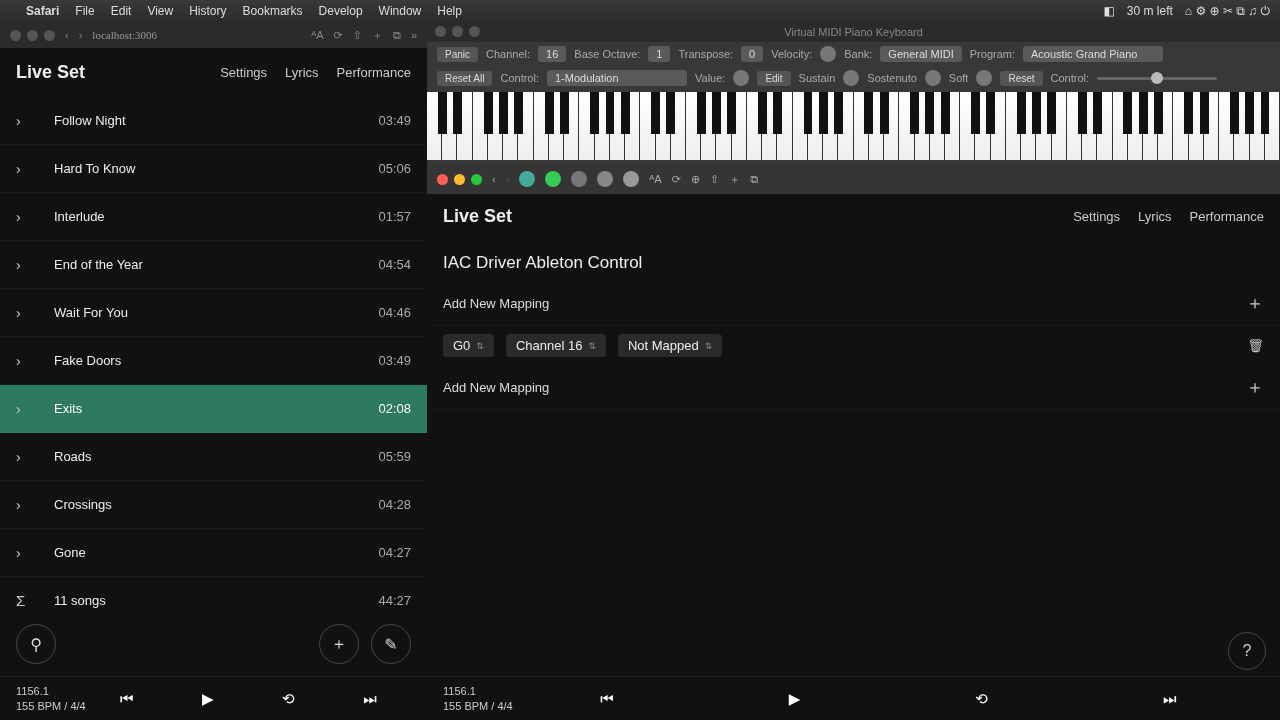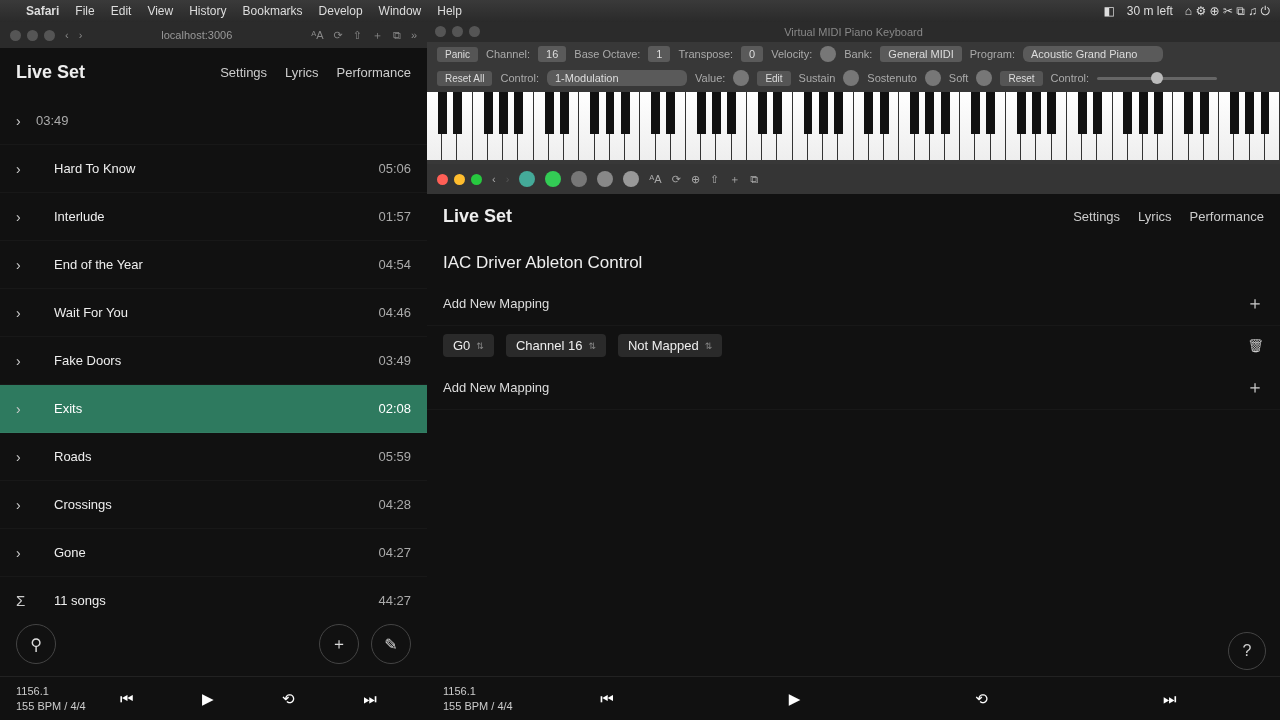--- a/index.html
+++ b/index.html
@@ -7,21 +7,21 @@
 
 
 .menubar { height: 22px; background: linear-gradient(#3a3a3a,#2a2a2a); display: flex; align-items: center; padding: 0 10px; color: #ddd; font-size: 12px; gap: 16px; }
 .menubar .right { margin-left: auto; display: flex; gap: 12px; align-items: center; }
 .apple-icon { font-size: 13px; }
 
 
 .left-toolbar { position: absolute; top: 22px; left: 0; width: 427px; height: 26px; background: #2b2b2b; display: flex; align-items: center; padding: 0 10px; gap: 10px; color: #888; font-size: 11px; }
 .traffic { display: flex; gap: 6px; }
 .traffic span { width: 11px; height: 11px; border-radius: 50%; background: #555; }
-.left-toolbar .addr { flex: 1; text-align: center; color: #999; }
+.left-toolbar .addr { flex: 1; color: #999; font-family: Liberation Serif, serif; }
 
 
 .left-app { position: absolute; top: 48px; left: 0; width: 427px; bottom: 0; background: #111; color: #eee; display: flex; flex-direction: column; }
 .app-header { display: flex; align-items: center; padding: 14px 16px; }
 .app-title { font-size: 18px; font-weight: 700; }
 .app-nav { margin-left: auto; display: flex; gap: 18px; font-size: 13px; color: #ccc; }
 .songlist { flex: 1; overflow: hidden; }
 .song { display: flex; align-items: center; height: 48px; padding: 0 16px; border-bottom: 1px solid rgba(255,255,255,0.03); font-size: 13px; }
 .song .chev { width: 20px; color: #ccc; font-size: 14px; }
 .song .name { flex: 1; padding-left: 18px; }
@@ -36,21 +36,21 @@
 .tctrls { flex: 1; display: flex; justify-content: space-around; align-items: center; color: #fff; font-size: 15px; }
 
 
 .vmpk { position: absolute; top: 22px; left: 427px; right: 0; height: 142px; background: #383838; color: #bbb; font-size: 11px; }
 .vmpk-title { height: 20px; background: #2b2b2b; text-align: center; line-height: 20px; font-size: 11px; color: #888; position: relative; }
 .vmpk-title .traffic { position: absolute; left: 8px; top: 4px; }
 .vmpk-row { display: flex; align-items: center; gap: 8px; padding: 4px 10px; }
 .vmpk-row .lbl { color: #aaa; }
 .vmpk-row .btn { background: #555; padding: 2px 8px; border-radius: 3px; color: #ddd; font-size: 10px; }
 .vmpk-row .sel { background: #5a5a5a; padding: 2px 8px; border-radius: 3px; color: #ddd; min-width: 80px; display: inline-block; }
-.vmpk-row .sel.wide { min-width: 140px; border-radius: 6px; }
+.vmpk-row .sel.wide { min-width: 140px; }
 .knob { width: 16px; height: 16px; border-radius: 50%; background: #777; }
 .piano { height: 68px; background: #fff; display: flex; position: relative; margin-top: 2px; }
 .wkey { flex: 1; border-right: 1px solid #333; background: linear-gradient(#fff,#eee); }
 .bkeys { position: absolute; top: 0; left: 0; right: 0; height: 62%; pointer-events: none; }
 .bkey { position: absolute; width: 1.05%; height: 100%; background: #111; }
 
 
 .right-toolbar { position: absolute; top: 164px; left: 427px; right: 0; height: 30px; background: #353535; display: flex; align-items: center; padding: 0 10px; gap: 10px; color: #aaa; font-size: 11px; }
 .right-toolbar .traffic span:nth-child(1){background:#ff5f56}.right-toolbar .traffic span:nth-child(2){background:#ffbd2e}.right-toolbar .traffic span:nth-child(3){background:#27c93f}
 .right-toolbar .addr { flex: 1; text-align: center; background: #2a2a2a; border-radius: 5px; padding: 3px 0; color: #bbb; }
@@ -114,20 +114,21 @@
     <div class="app-title">Live Set</div>
     <div class="app-nav">
       <span>Settings</span>
       <span>Lyrics</span>
       <span>Performance</span>
     </div>
   </div>
   <div class="songlist" id="songlist">
       <div class="song">
         <span class="chev">›</span>
+        <span class="name">Follow Night</span>
         <span class="dur">03:49</span>
       </div>
       <div class="song">
         <span class="chev">›</span>
         <span class="name">Hard To Know</span>
         <span class="dur">05:06</span>
       </div>
       <div class="song">
         <span class="chev">›</span>
         <span class="name">Interlude</span>

